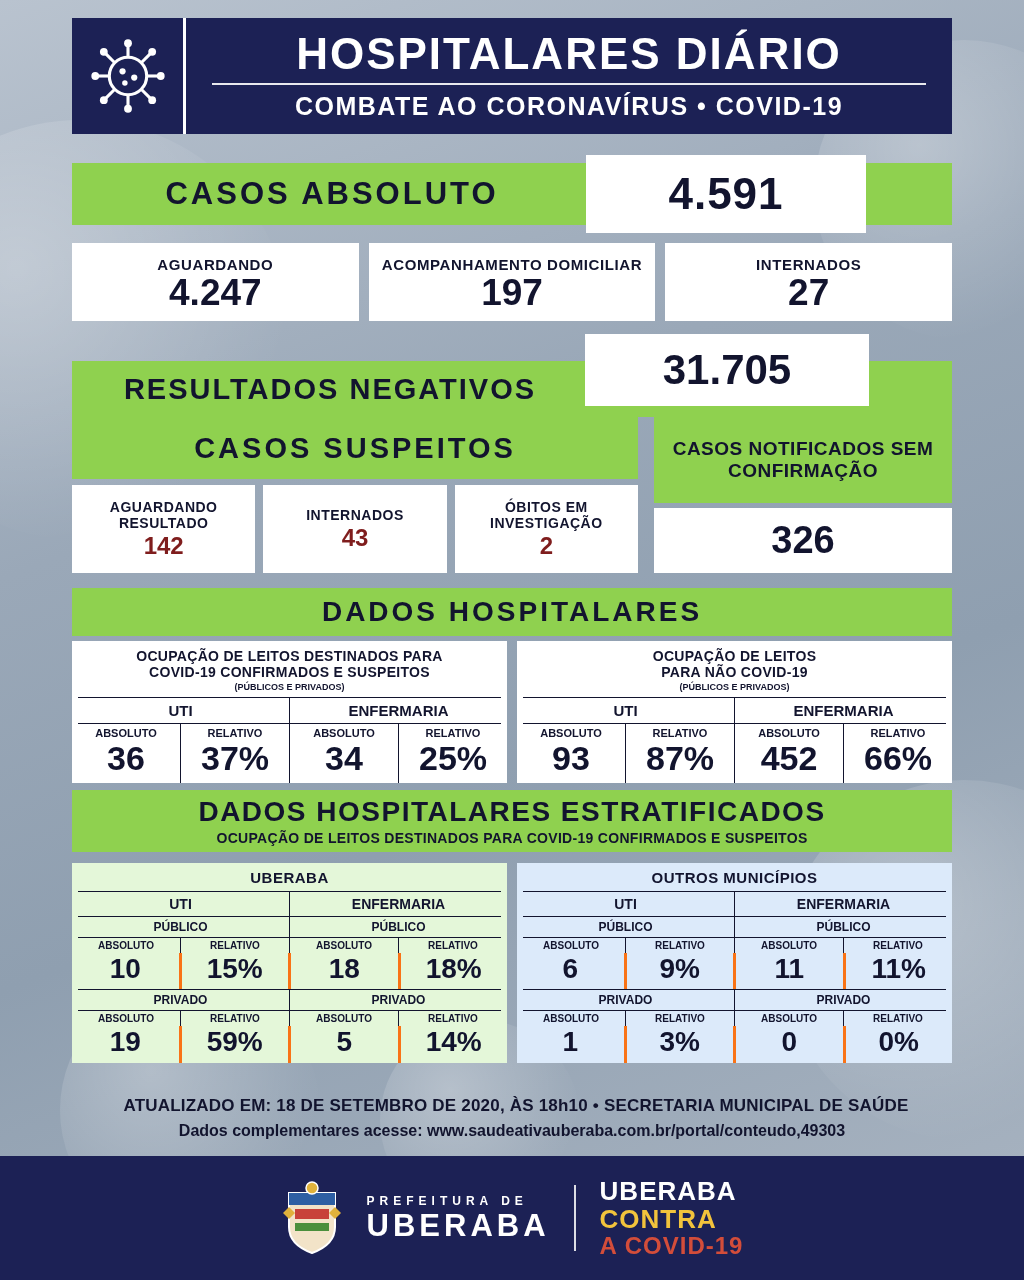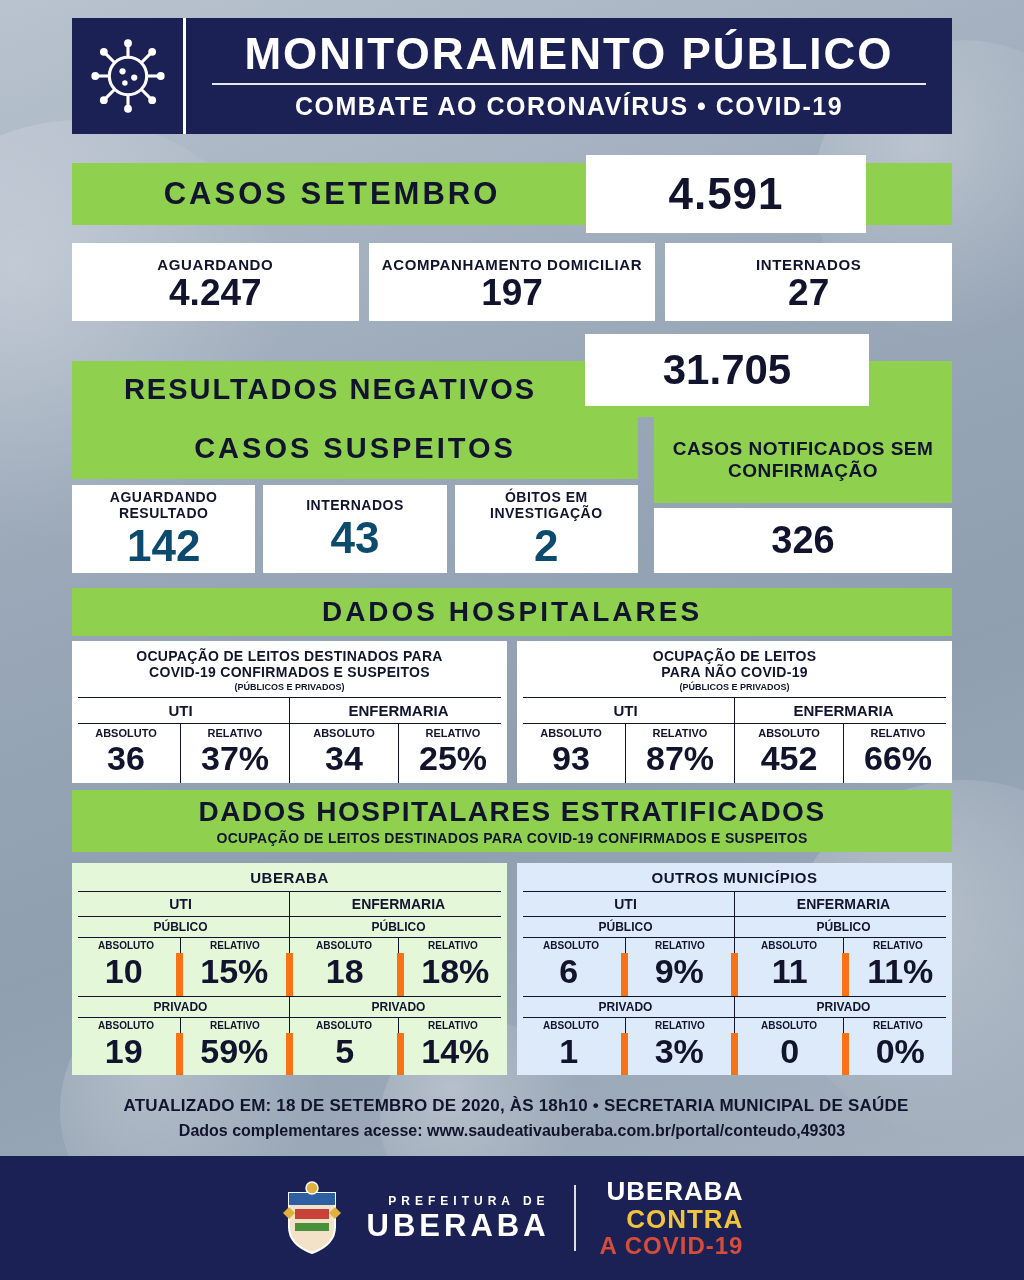--- a/index.html
+++ b/index.html
@@ -90,21 +90,21 @@
     position: absolute; left: 72px; top: 417px; width: 566px; height: 62px;
     background: #8fd14f; display: flex; align-items: center; justify-content: center;
   }
   .susp-band span { font-size: 29px; font-weight: bold; letter-spacing: 3px; color: #12142e; }
   .susp-cards { position: absolute; left: 72px; top: 485px; width: 566px; display: flex; gap: 8px; }
   .susp-card {
     background: #ffffff; flex: 1; height: 88px;
     display: flex; flex-direction: column; align-items: center; justify-content: center;
   }
   .susp-card .lbl { font-size: 14px; font-weight: bold; color: #12142e; text-align: center; letter-spacing: .5px; line-height: 1.1; }
-  .susp-card .val { font-size: 44px; font-weight: bold; color: #0c4a6e; line-height: 1; margin-top: 3px; }
+  .susp-card .val { font-size: 24px; font-weight: bold; color: #7f1d1d; line-height: 1; margin-top: 3px; }
 
   
   .notif-band {
     position: absolute; left: 654px; top: 417px; width: 298px; height: 86px;
     background: #8fd14f; display: flex; align-items: center; justify-content: center;
   }
   .notif-band span { font-size: 19px; font-weight: bold; color: #12142e; text-align: center; line-height: 1.15; letter-spacing: .5px; }
   .notif-value {
     position: absolute; left: 654px; top: 508px; width: 298px; height: 65px;
     background: #ffffff; display: flex; align-items: center; justify-content: center;
@@ -156,34 +156,34 @@
   .etable .grp { display: flex; }
   .etable .grp > div { flex: 1; text-align: center; font-size: 14px; font-weight: bold; color: #12142e; padding: 4px 0; }
   .etable .grp > div + div { border-left: 1px solid #12142e; }
   .etable .tier { display: flex; }
   .etable .tier > div { flex: 1; text-align: center; font-size: 12px; font-weight: bold; color: #12142e; padding: 3px 7px; }
   .etable .tier > div + div { border-left: 1px solid #12142e; }
   .etable .cols { display: flex; }
   .etable .cols > div { flex: 1; text-align: center; font-size: 10px; font-weight: bold; color: #12142e; padding: 2px 0; }
   .etable .cols > div + div { border-left: 1px solid #12142e; }
   .etable .vals { display: flex; }
-  .etable .vals > div { flex: 1; text-align: center; font-size: 34px; font-weight: bold; color: #12142e; padding: 1px 12px 6px; line-height: 1.05; }
-  .etable .vals > div + div { border-left: 7px solid #f97316; }
+  .etable .vals > div { flex: 1; text-align: center; font-size: 28px; font-weight: bold; color: #12142e; padding: 1px 12px 6px; line-height: 1.05; }
+  .etable .vals > div + div { border-left: 3px solid #f97316; }
 
   
   .foot {
     position: absolute; left: 0; top: 1096px; width: 1024px; text-align: center;
   }
   .foot .l1 { font-size: 17px; font-weight: bold; color: #12142e; letter-spacing: .2px; margin-left: 8px; }
   .foot .l2 { font-size: 16px; font-weight: bold; color: #12142e; margin-top: 6px; }
 
   
   .bottom {
     position: absolute; left: 0; top: 1156px; width: 1024px; height: 124px;
-    background: #1c2155; display: flex; align-items: center; justify-content: center; gap: 24px; text-align: right;
+    background: #1c2155; display: flex; align-items: center; justify-content: center; gap: 24px;
   }
   .crest { width: 62px; height: 78px; }
   .pref { color: #ffffff; line-height: 1; }
   .pref .p1 { font-size: 12px; letter-spacing: 5px; font-weight: bold; }
   .pref .p2 { font-size: 31px; letter-spacing: 4px; font-weight: bold; margin-top: 3px; }
   .divider-v { width: 2px; height: 66px; background: #ffffff; opacity: .85; }
   .campaign { line-height: 1.08; }
   .campaign .c1 { color: #ffffff; font-size: 26px; font-weight: bold; letter-spacing: 1px; }
   .campaign .c2 { color: #f2c33c; font-size: 26px; font-weight: bold; letter-spacing: 1px; }
   .campaign .c3 { color: #d34d3a; font-size: 24px; font-weight: bold; letter-spacing: 1px; }
@@ -222,28 +222,28 @@
             <circle cx="81" cy="19" r="5"></circle>
           <circle cx="19" cy="81" r="5"></circle>
             <circle cx="81" cy="81" r="5"></circle>
           <circle cx="43" cy="44" r="4"></circle>
             <circle cx="58" cy="52" r="4"></circle>
             <circle cx="46" cy="59" r="3.5"></circle>
         </g>
       </svg>
     </div>
     <div class="header-text">
-      <div class="header-title">MONITORAMENTO PÚBLICO</div>
+      <div class="header-title">HOSPITALARES DIÁRIO</div>
       <div class="header-rule"></div>
       <div class="header-sub">COMBATE AO CORONAVÍRUS • COVID-19</div>
     </div>
   </div>
 
   <div class="pos-band">
-    <div class="pos-label">CASOS SETEMBRO</div>
+    <div class="pos-label">CASOS ABSOLUTO</div>
   </div>
   <div class="pos-value-box">
     <div class="pos-value">4.591</div>
   </div>
 
   <div class="stat-cards">
     <div class="stat-card">
       <div class="lbl">AGUARDANDO</div>
       <div class="val">4.247</div>
     </div>

